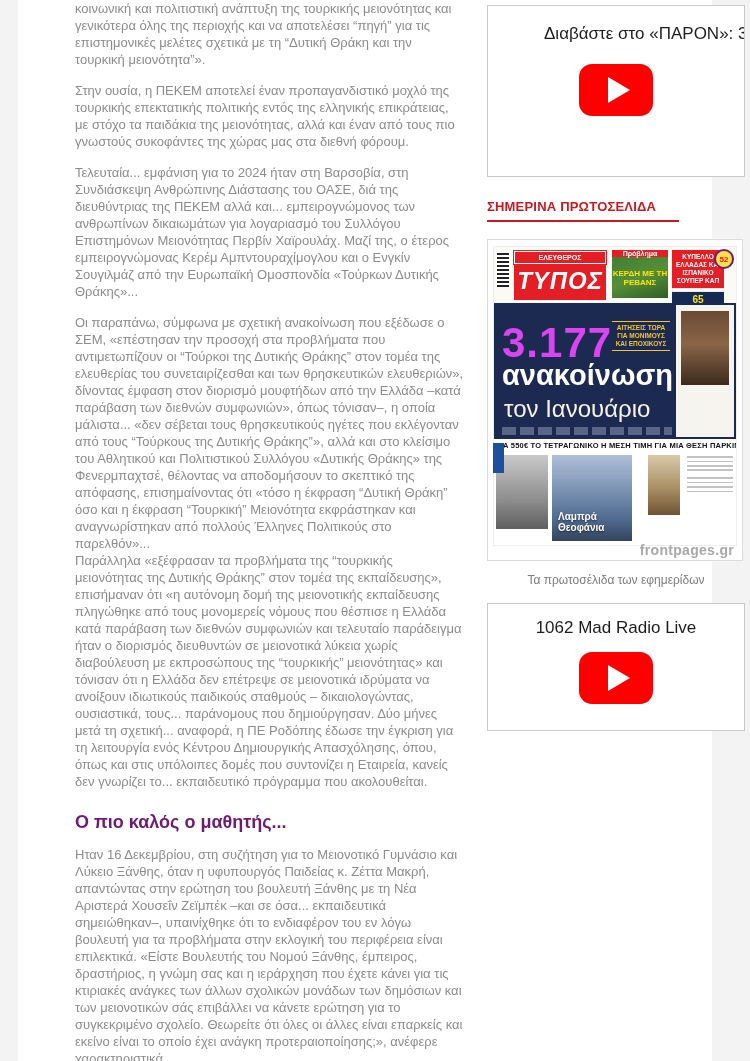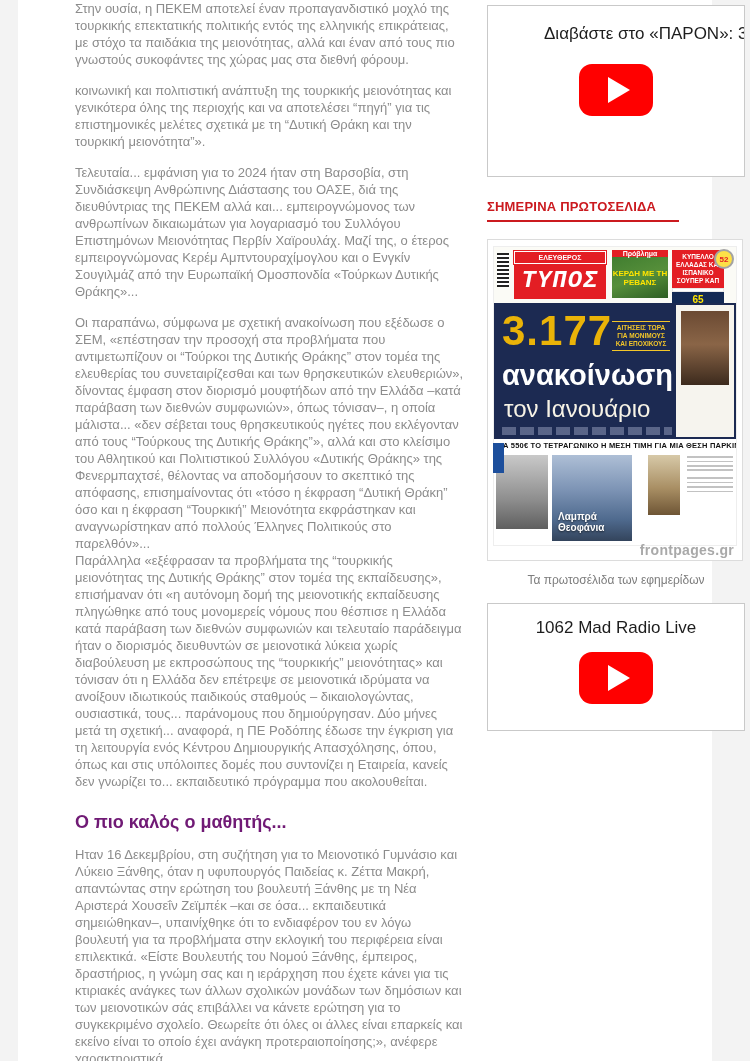--- a/index.html
+++ b/index.html
@@ -63,35 +63,35 @@
   }
   .np{position:absolute;left:5px;top:6px;width:244px;height:300px;background:#fff;
       border:1px solid #eee;box-sizing:border-box;font-family:"Liberation Sans",sans-serif;}
   .np-top{position:relative;height:56px;background:#fbfbf6;}
   .np-barcode{position:absolute;left:3px;top:6px;width:12px;height:34px;
     background:repeating-linear-gradient(180deg,#222 0 2px,#fff 2px 4px);}
   .np-logo{position:absolute;left:20px;top:4px;width:92px;}
   .np-eleftheros{background:#e31e24;color:#fff;font-size:7px;font-weight:bold;
     text-align:center;padding:2px 0;border:1px solid #fff;outline:1px solid #e31e24;}
   .np-typos{background:#e31e24;color:#fff;font-size:24px;font-weight:bold;
-    font-style:italic;text-align:center;padding:3px 0 5px 0;letter-spacing:1px;font-family:Liberation Mono, monospace;}
+    font-style:italic;text-align:center;padding:3px 0 5px 0;letter-spacing:1px;}
   .np-promo{position:absolute;left:118px;top:3px;width:56px;height:48px;
     background:linear-gradient(160deg,#3c7a2e 0%,#568f3a 55%,#2e5e24 100%);overflow:hidden;}
   .np-promo-tag{background:#e31e24;color:#fff;font-size:7px;font-weight:bold;text-align:center;}
   .np-promo-txt{color:#ffe400;font-size:8px;font-weight:bold;text-align:center;margin-top:12px;line-height:9px;}
   .np-right{position:absolute;left:178px;top:3px;width:52px;}
   .np-cup{background:#e31e24;color:#fff;font-size:6.5px;font-weight:bold;
     text-align:center;line-height:8px;padding:3px 1px;}
   .np-sub{background:#fff;color:#e31e24;font-size:5.5px;text-align:center;padding:1px 0;border:1px solid #e9e9e9;}
   .np-mats{background:#142a55;color:#ffe400;font-size:10px;font-weight:bold;text-align:center;padding:2px 12px;}
   .np-badge{position:absolute;right:2px;top:2px;width:16px;height:16px;border-radius:50%;
-    background:#fde047;border:2px solid #a3a3a3;color:#e31e24;font-size:8px;font-weight:bold;
+    background:#fde047;border:2px solid #701a75;color:#e31e24;font-size:8px;font-weight:bold;
     display:flex;align-items:center;justify-content:center;}
   .np-main{position:relative;height:136px;background:#1c2a52;overflow:hidden;}
-  .np-num{position:absolute;left:8px;top:4px;color:#eab308;font-size:42px;font-weight:bold;letter-spacing:1px;}
+  .np-num{position:absolute;left:8px;top:16px;color:#d946ef;font-size:42px;font-weight:bold;letter-spacing:1px;}
   .np-apply{position:absolute;left:118px;top:18px;width:58px;color:#f3c629;
     border-top:1px solid #f3c629;border-bottom:1px solid #f3c629;
     font-size:6.5px;font-weight:bold;text-align:center;line-height:8px;padding:2px 0;}
   .np-line2{position:absolute;left:8px;top:56px;color:#fff;font-size:29px;font-weight:bold;}
   .np-line3{position:absolute;left:10px;top:92px;color:#f7f3e6;font-size:24px;font-family:Liberation Sans, sans-serif;}
   .np-tiny{position:absolute;left:8px;top:124px;width:170px;height:8px;
     background:repeating-linear-gradient(90deg,#8d96b5 0 14px,transparent 14px 18px);opacity:.55;}
   .np-col{position:absolute;right:2px;top:2px;width:58px;height:132px;background:#f6f4ee;}
   .np-col-head{color:#b01116;font-size:6.5px;font-weight:bold;line-height:7.5px;padding:3px 3px 0 3px;text-align:center;}
   .np-col-photo{margin:3px auto 0 auto;width:48px;height:74px;
@@ -119,22 +119,22 @@
   .caption{
     margin:12px 0 0 0;text-align:center;font-size:12px;color:#7d7d7d;
   }
 </style>
 </head>
 <body>
 
 <div class="sheet"></div>
 
 <main class="article">
+  <p>κοινωνική και πολιτιστική ανάπτυξη της τουρκικής μειονότητας και γενικότερα όλης της περιοχής και να αποτελέσει “πηγή” για τις επιστημονικές μελέτες σχετικά με τη “Δυτική Θράκη και την τουρκική μειονότητα”».</p>
   <p>Στην ουσία, η ΠΕΚΕΜ αποτελεί έναν προπαγανδιστικό μοχλό της τουρκικής επεκτατικής πολιτικής εντός της ελληνικής επικράτειας, με στόχο τα παιδάκια της μειονότητας, αλλά και έναν από τους πιο γνωστούς συκοφάντες της χώρας μας στα διεθνή φόρουμ.</p>
-  <p>κοινωνική και πολιτιστική ανάπτυξη της τουρκικής μειονότητας και γενικότερα όλης της περιοχής και να αποτελέσει “πηγή” για τις επιστημονικές μελέτες σχετικά με τη “Δυτική Θράκη και την τουρκική μειονότητα”».</p>
   <p>Τελευταία... εμφάνιση για το 2024 ήταν στη Βαρσοβία, στη Συνδιάσκεψη Ανθρώπινης Διάστασης του ΟΑΣΕ, διά της διευθύντριας της ΠΕΚΕΜ αλλά και... εμπειρογνώμονος των ανθρωπίνων δικαιωμάτων για λογαριασμό του Συλλόγου Επιστημόνων Μειονότητας Περβίν Χαϊρουλάχ. Μαζί της, ο έτερος εμπειρογνώμονας Κερέμ Αμπντουραχίμογλου και ο Ενγκίν Σουγιλμάζ από την Ευρωπαϊκή Ομοσπονδία «Τούρκων Δυτικής Θράκης»...</p>
   <p>Οι παραπάνω, σύμφωνα με σχετική ανακοίνωση που εξέδωσε ο ΣΕΜ, «επέστησαν την προσοχή στα προβλήματα που αντιμετωπίζουν οι “Τούρκοι της Δυτικής Θράκης” στον τομέα της ελευθερίας του συνεταιρίζεσθαι και των θρησκευτικών ελευθεριών», δίνοντας έμφαση στον διορισμό μουφτήδων από την Ελλάδα –κατά παράβαση των διεθνών συμφωνιών», όπως τόνισαν–, η οποία μάλιστα... «δεν σέβεται τους θρησκευτικούς ηγέτες που εκλέγονταν από τους “Τούρκους της Δυτικής Θράκης”», αλλά και στο κλείσιμο του Αθλητικού και Πολιτιστικού Συλλόγου «Δυτικής Θράκης» της Φενερμπαχτσέ, θέλοντας να αποδομήσουν το σκεπτικό της απόφασης, επισημαίνοντας ότι «τόσο η έκφραση “Δυτική Θράκη” όσο και η έκφραση “Τουρκική” Μειονότητα εκφράστηκαν και αναγνωρίστηκαν από πολλούς Έλληνες Πολιτικούς στο παρελθόν»...
 Παράλληλα «εξέφρασαν τα προβλήματα της “τουρκικής μειονότητας της Δυτικής Θράκης” στον τομέα της εκπαίδευσης», επισήμαναν ότι «η αυτόνομη δομή της μειονοτικής εκπαίδευσης πληγώθηκε από τους μονομερείς νόμους που θέσπισε η Ελλάδα κατά παράβαση των διεθνών συμφωνιών και τελευταίο παράδειγμα ήταν ο διορισμός διευθυντών σε μειονοτικά λύκεια χωρίς διαβούλευση με εκπροσώπους της “τουρκικής” μειονότητας» και τόνισαν ότι η Ελλάδα δεν επέτρεψε σε μειονοτικά ιδρύματα να ανοίξουν ιδιωτικούς παιδικούς σταθμούς – δικαιολογώντας, ουσιαστικά, τους... παράνομους που δημιούργησαν. Δύο μήνες μετά τη σχετική... αναφορά, η ΠΕ Ροδόπης έδωσε την έγκριση για τη λειτουργία ενός Κέντρου Δημιουργικής Απασχόλησης, όπου, όπως και στις υπόλοιπες δομές που συντονίζει η Εταιρεία, κανείς δεν γνωρίζει το... εκπαιδευτικό πρόγραμμα που ακολουθείται.</p>
   <h2>Ο πιο καλός ο μαθητής...</h2>
   <p>Ηταν 16 Δεκεμβρίου, στη συζήτηση για το Μειονοτικό Γυμνάσιο και Λύκειο Ξάνθης, όταν η υφυπουργός Παιδείας κ. Ζέττα Μακρή, απαντώντας στην ερώτηση του βουλευτή Ξάνθης με τη Νέα Αριστερά Χουσεΐν Ζεϊμπέκ –και σε όσα... εκπαιδευτικά σημειώθηκαν–, υπαινίχθηκε ότι το ενδιαφέρον του εν λόγω βουλευτή για τα προβλήματα στην εκλογική του περιφέρεια είναι επιλεκτικά. «Είστε Βουλευτής του Νομού Ξάνθης, έμπειρος, δραστήριος, η γνώμη σας και η ιεράρχηση που έχετε κάνει για τις κτιριακές ανάγκες των άλλων σχολικών μονάδων των δημόσιων και των μειονοτικών σάς επιβάλλει να κάνετε ερώτηση για το συγκεκριμένο σχολείο. Θεωρείτε ότι όλες οι άλλες είναι επαρκείς και εκείνο είναι το οποίο έχει ανάγκη προτεραιοποίησης;», ανέφερε χαρακτηριστικά...</p>
 </main>
 
 <aside class="sidebar">
 
   <div class="video-embed v1">

